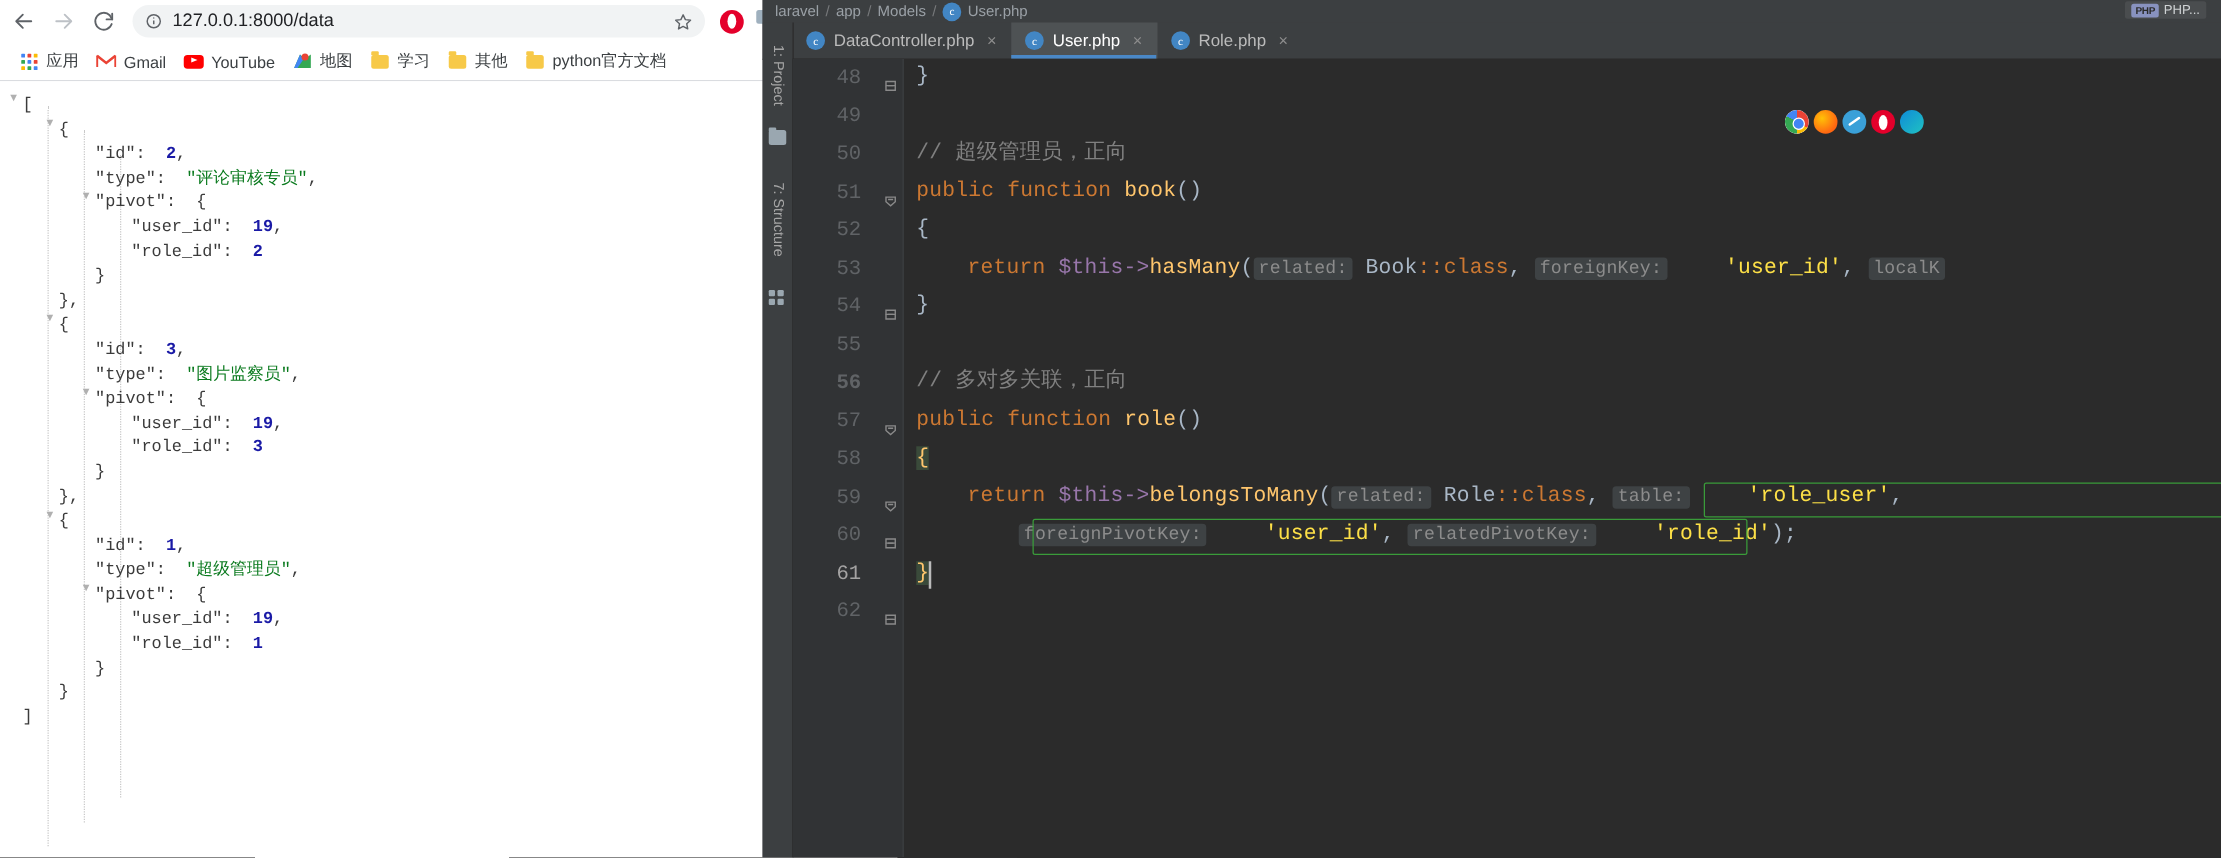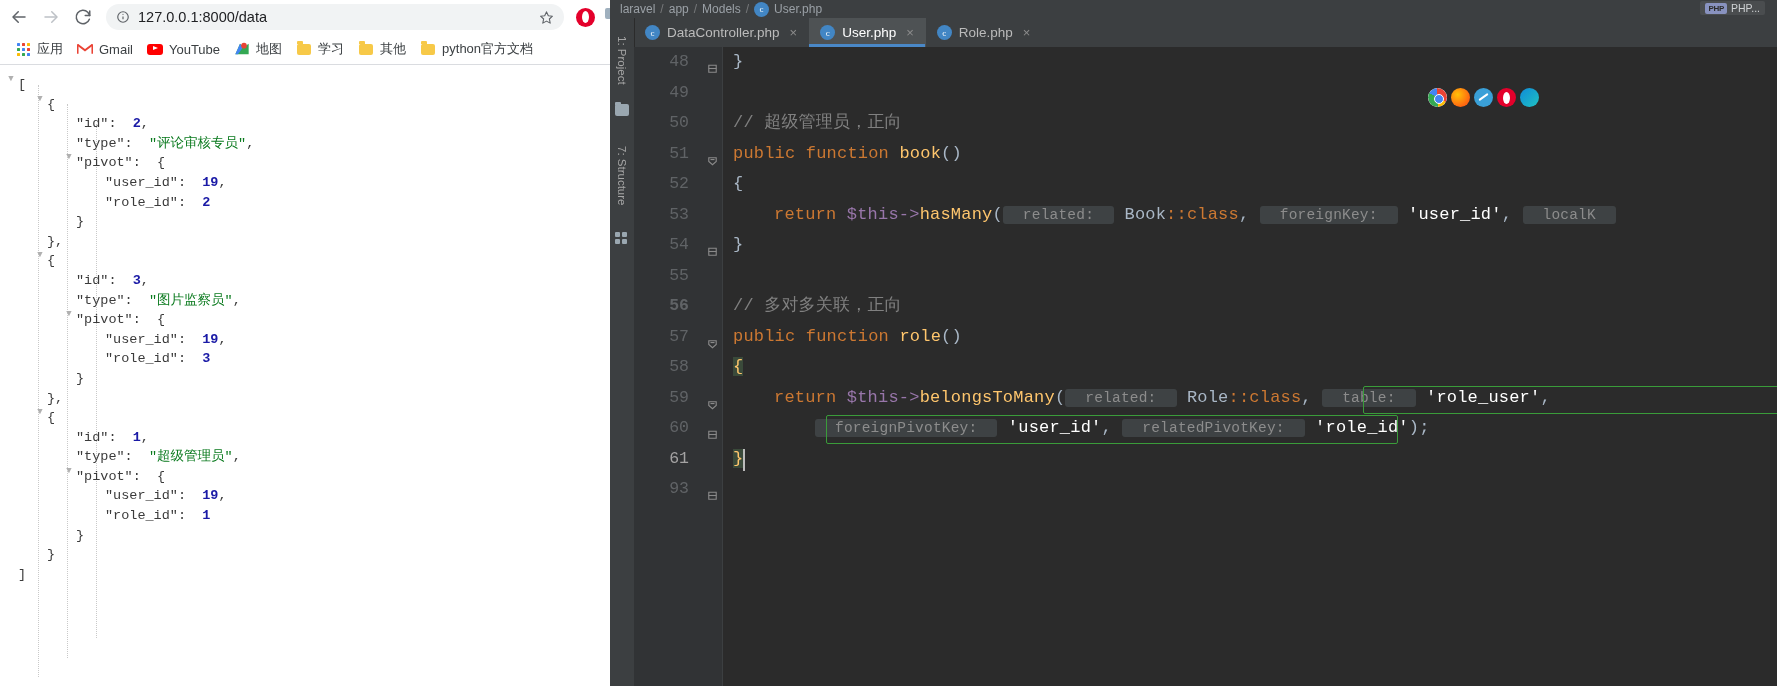--- a/index.html
+++ b/index.html
@@ -165,26 +165,26 @@
     color:#8a8a8a;
   }
   .codeline{
     position:absolute;left:0;top:0;font-size:17px;
     color:#a9b7c6;letter-spacing:0.2px;
   }
   .kw{color:#cc7832;}
   .fn{color:#ffc66d;}
   .var{color:#9876aa;}
   .cls{color:#a9b7c6;}
-  .str{color:#ffffff;}
+  .str{color:#fde047;margin-left:36px;}
   .cmt{color:#808080;}
   .brace{color:#a9b7c6;}
   .hintp{
     background:#3e4244;color:#8c8c8c;border-radius:3px;
-    padding:1px 20px;font-size:14.5px;
+    padding:1px 4px;font-size:14.5px;
   }
   .caret-brace{background:#3a4a3a;color:#ffc66d;}
   .hl-box{
     position:absolute;border:1px solid #3a9c3a;border-radius:2px;
     pointer-events:none;
   }
   .caret{
     position:absolute;width:2px;background:#bbbbbb;
   }
 
@@ -453,21 +453,21 @@
           <div class="row" style="top: 335.5px; position: absolute; left: 0px; right: 0px;"><div class="lnum" style="position: absolute; left: -80px; width: 46px; text-align: right;">59</div><div class="fold" style="left: -17px;"><svg width="13" height="13" viewBox="0 0 14 14" fill="none" stroke="#8a8a8a" stroke-width="1.2">
                 <path d="M3 4 L3 8 L7 11.5 L11 8 L11 4 Z"></path>
                 <line x1="4.8" y1="6" x2="9.2" y2="6"></line>
               </svg></div><div class="codeline" style="left: 51px;"><span class="kw">return </span><span class="var">$this</span><span class="var">-&gt;</span><span class="fn">belongsToMany</span><span class="brace">(</span><span class="hintp">related:</span><span class="cls"> Role</span><span class="kw">::</span><span class="kw">class</span><span class="brace">, </span><span class="hintp">table:</span><span class="str"> 'role_user'</span><span class="brace">,</span></div></div>
           <div class="row" style="top: 366px; position: absolute; left: 0px; right: 0px;"><div class="lnum" style="position: absolute; left: -80px; width: 46px; text-align: right;">60</div><div class="fold" style="left: -17px;"><svg width="13" height="13" viewBox="0 0 14 14" fill="none" stroke="#8a8a8a" stroke-width="1.2">
                 <path d="M3 7 L3 3.5 L11 3.5 L11 7 Z"></path>
                 <path d="M3 7 L3 11 L11 11 L11 7"></path>
                 <line x1="4.5" y1="7" x2="9.5" y2="7"></line>
               </svg></div><div class="codeline" style="left: 92px;"><span class="hintp">foreignPivotKey:</span><span class="str"> 'user_id'</span><span class="brace">, </span><span class="hintp">relatedPivotKey:</span><span class="str"> 'role_id'</span><span class="brace">);</span></div></div>
           <div class="row" style="top: 396.5px; position: absolute; left: 0px; right: 0px;"><div class="lnum cur" style="position: absolute; left: -80px; width: 46px; text-align: right;">61</div><div class="codeline" style="left: 10px;"><span class="caret-brace">}</span></div></div>
-          <div class="row" style="top: 427px; position: absolute; left: 0px; right: 0px;"><div class="lnum" style="position: absolute; left: -80px; width: 46px; text-align: right;">93</div><div class="fold" style="left: -17px;"><svg width="13" height="13" viewBox="0 0 14 14" fill="none" stroke="#8a8a8a" stroke-width="1.2">
+          <div class="row" style="top: 427px; position: absolute; left: 0px; right: 0px;"><div class="lnum" style="position: absolute; left: -80px; width: 46px; text-align: right;">62</div><div class="fold" style="left: -17px;"><svg width="13" height="13" viewBox="0 0 14 14" fill="none" stroke="#8a8a8a" stroke-width="1.2">
                 <path d="M3 7 L3 3.5 L11 3.5 L11 7 Z"></path>
                 <path d="M3 7 L3 11 L11 11 L11 7"></path>
                 <line x1="4.5" y1="7" x2="9.5" y2="7"></line>
               </svg></div><div class="codeline" style="left: 10px;"></div></div>
           <div class="hl-box" style="left: 640px; top: 338.5px; width: 420px; height: 26px;"></div>
           <div class="hl-box" style="left: 103px; top: 368px; width: 570px; height: 27px;"></div>
           <div class="caret" style="left: 20px; top: 401.5px; height: 22px;"></div>
         </div>
     </div>
 

